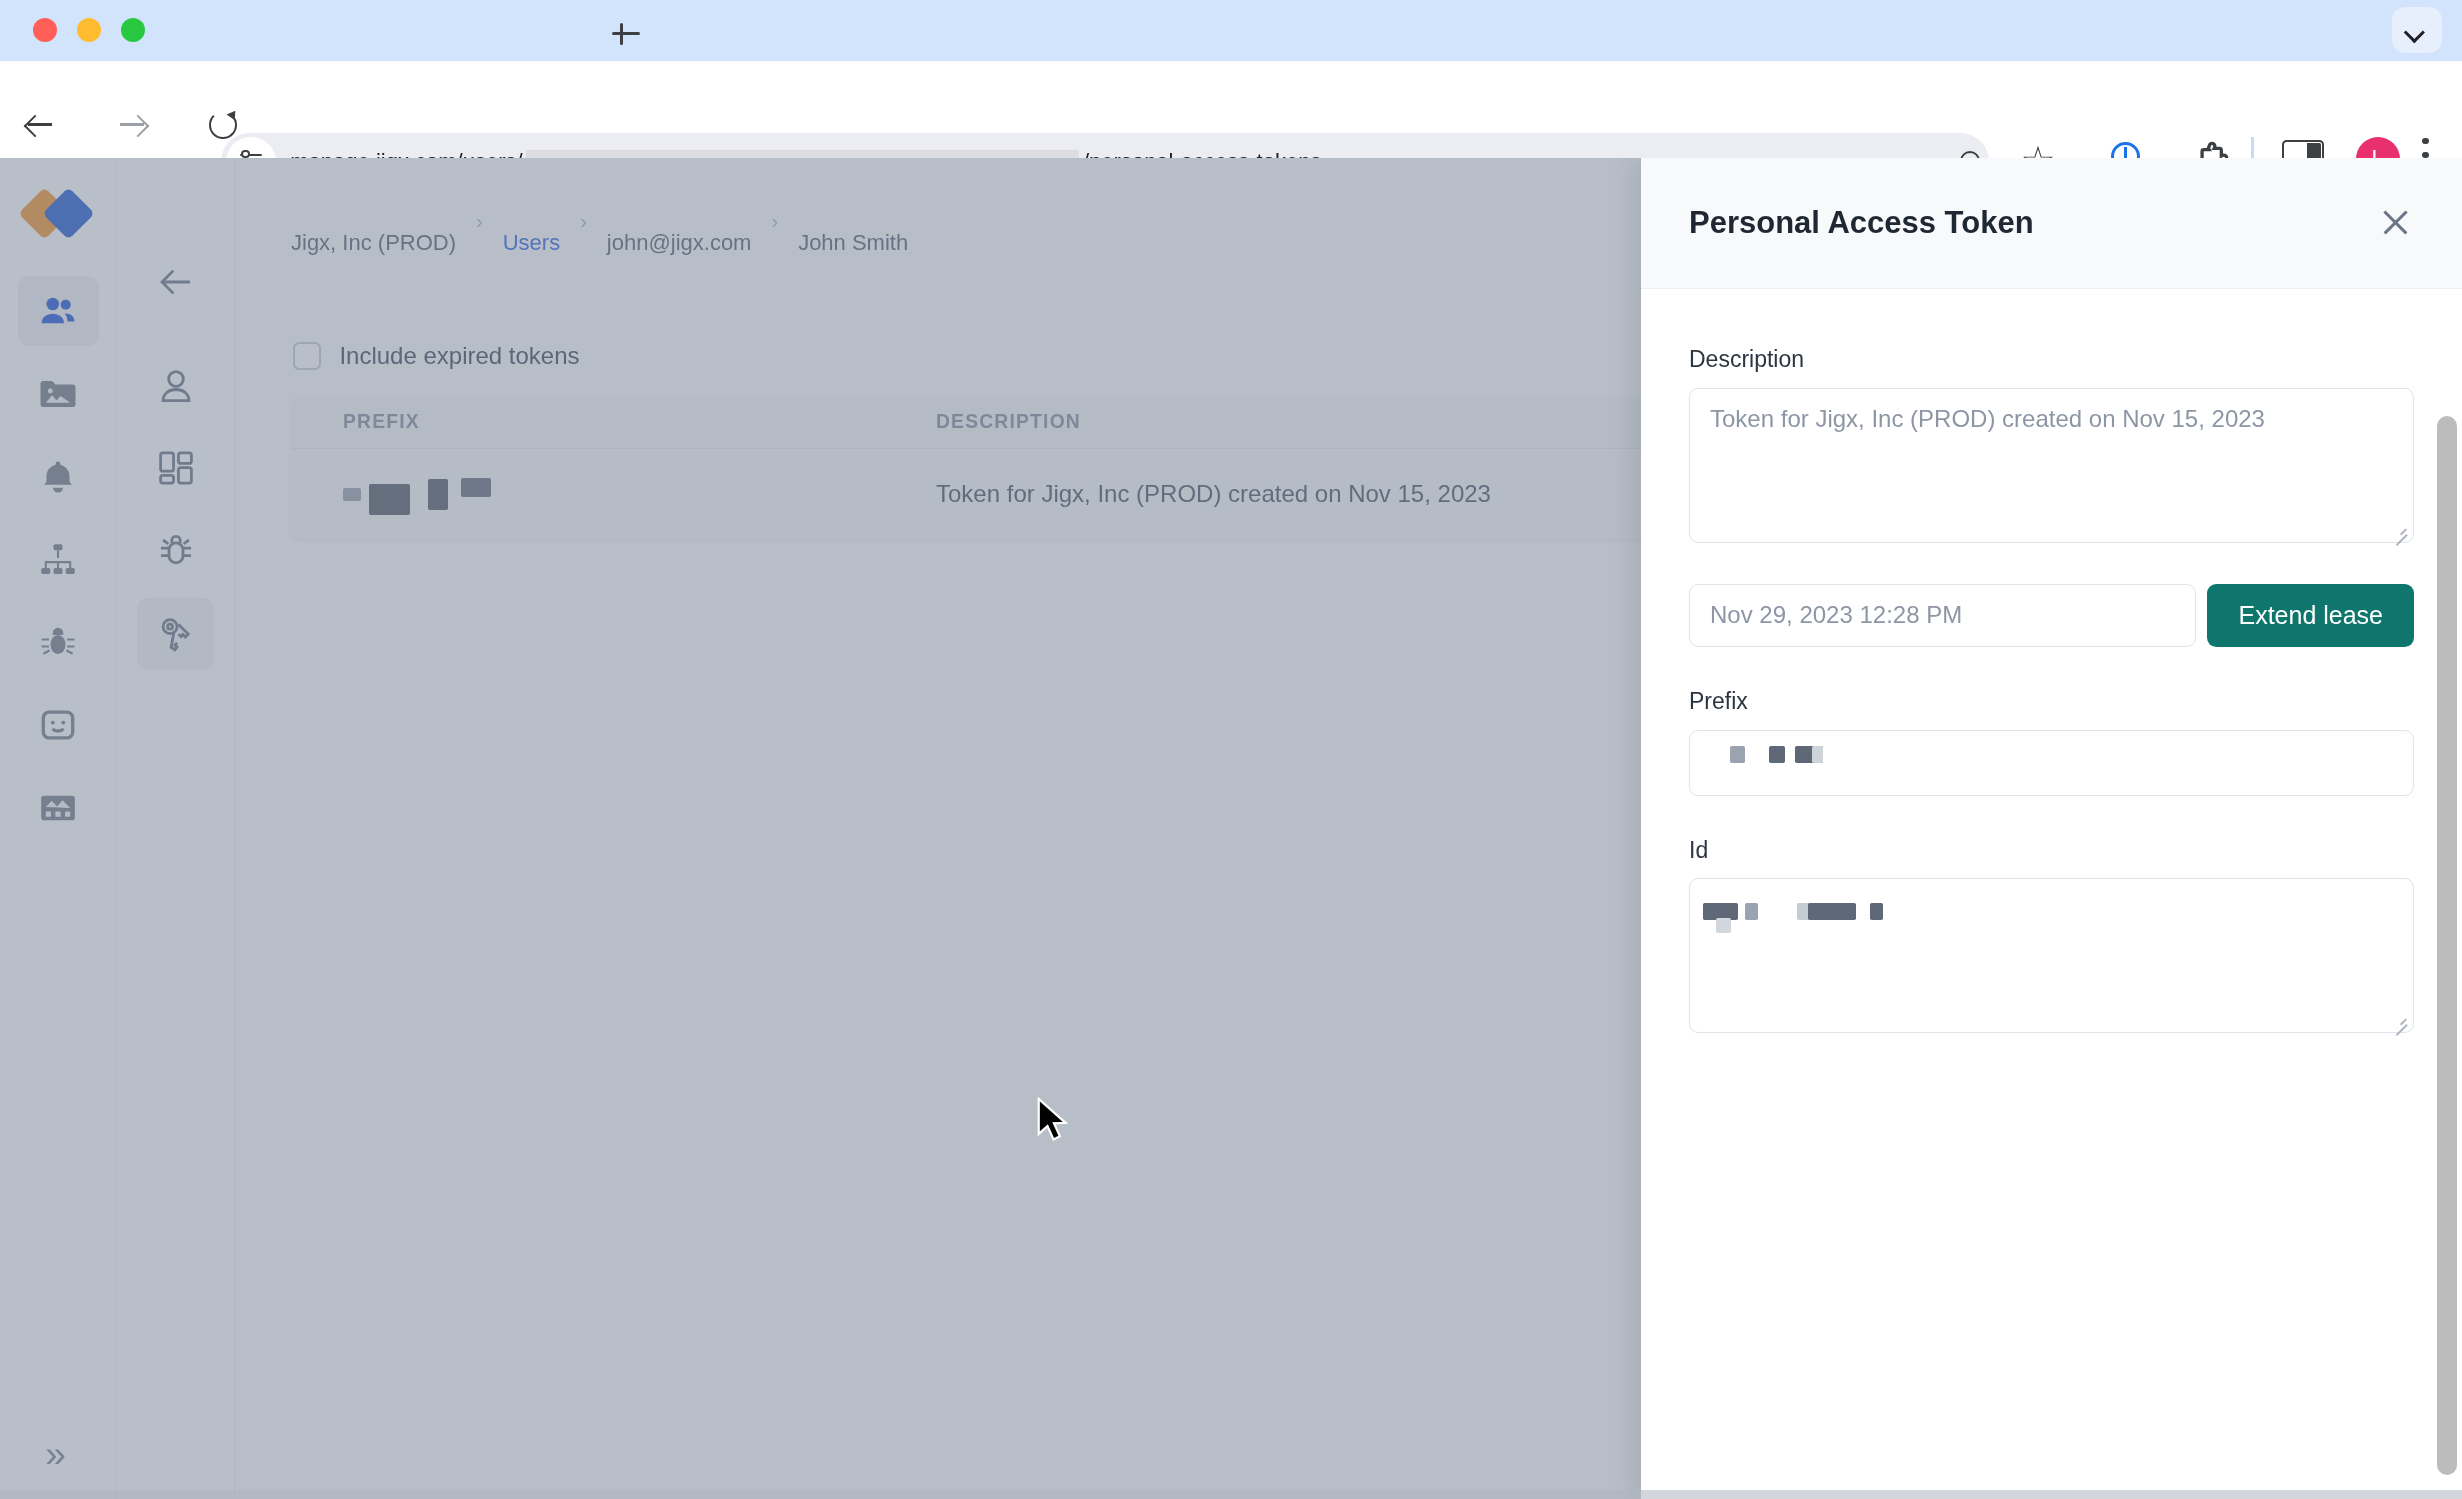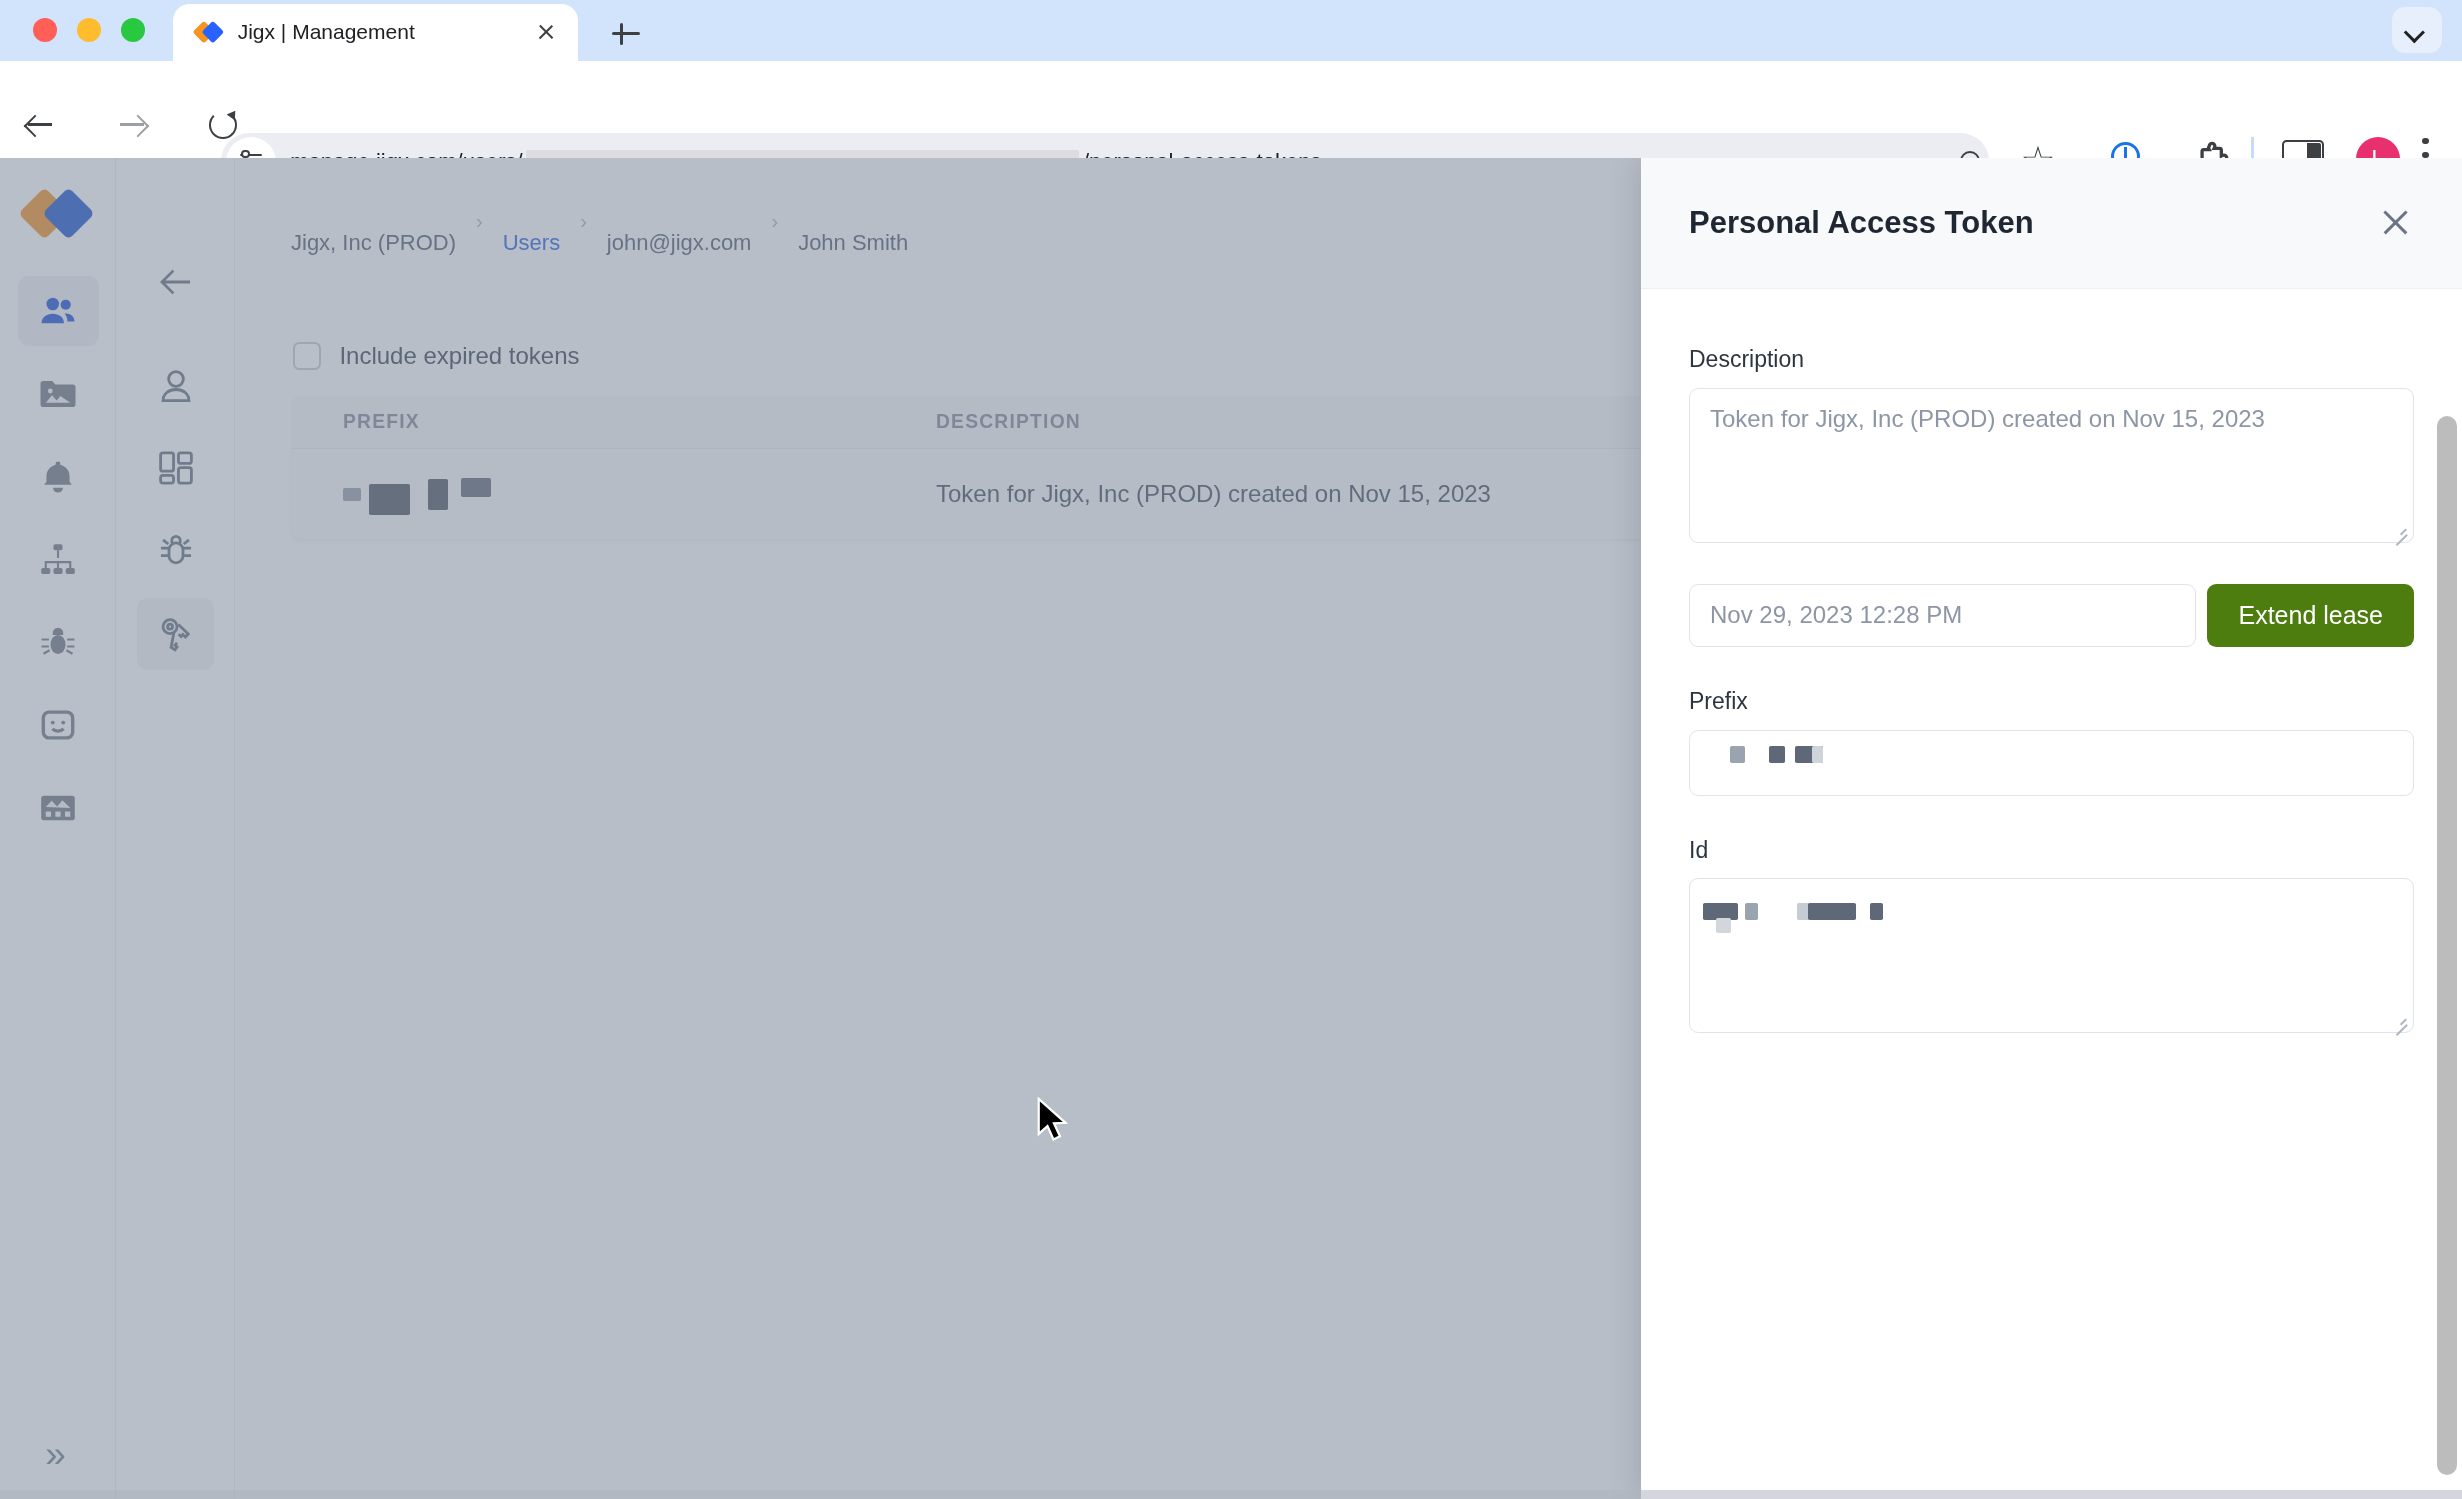--- a/index.html
+++ b/index.html
@@ -293,21 +293,21 @@
   .resize-grip::before, .resize-grip::after {
     content: ""; position: absolute; background: #aeb5c0; height: 1.5px; right: 0;
     transform: rotate(-45deg); transform-origin: right center;
   }
   .resize-grip::before { width: 14.7px; top: 12px; }
   .resize-grip::after  { width: 8.3px; top: 6.4px; }
 
   .lease-row { display: flex; align-items: stretch; gap: 11px; }
   .lease-row .ctrl { flex: 1; }
   .btn-extend {
-    background: #4d7c0f; color: #fff; border: none; border-radius: 9.2px;
+    background: #0f766e; color: #fff; border: none; border-radius: 9.2px;
     font-size: 25px; padding: 0 31px; cursor: pointer;
     font-family: "Liberation Sans", sans-serif;
   }
 
   .panel-scroll {
     position: absolute; right: 5.5px; top: 127px; width: 20px; height: 1059px;
     background: #bcbcbc; border-radius: 10px; z-index: 60;
   }
 
   .panel-foot {
@@ -334,28 +334,20 @@
 
 <div class="browser">
 
   <div class="tabstrip">
     <div class="traffic">
       <i class="tl-red"></i>
       <i class="tl-yel"></i>
       <i class="tl-grn"></i>
     </div>
 
-    <div class="tab">
-      <span class="tab-fav">
-        <span class="d1"></span>
-          <span class="d2"></span>
-      </span>
-      <span class="tab-title">Jigx | Management</span>
-      <span class="tab-close"></span>
-    </div>
 
     <div class="newtab"></div>
 
     <div class="tabmenu">
       <span class="chev-d"></span>
     </div>
   </div>
 
   <div class="toolbar">
     <div class="nav-btn nav-back">

